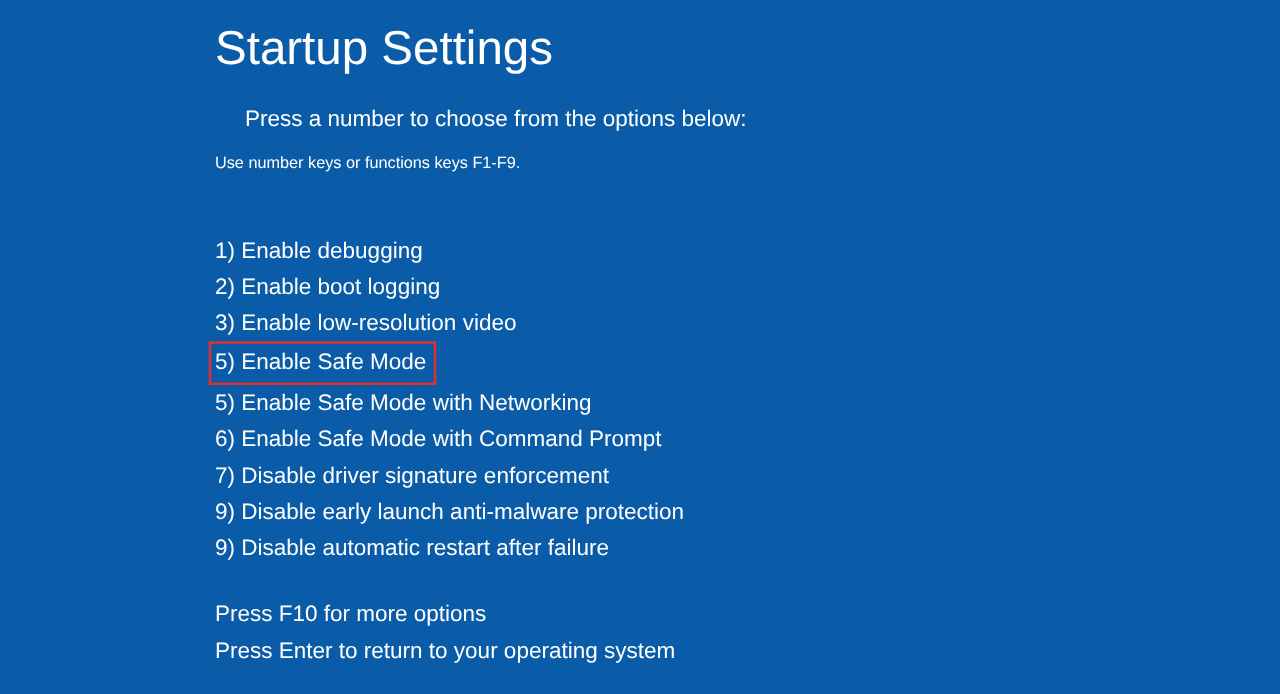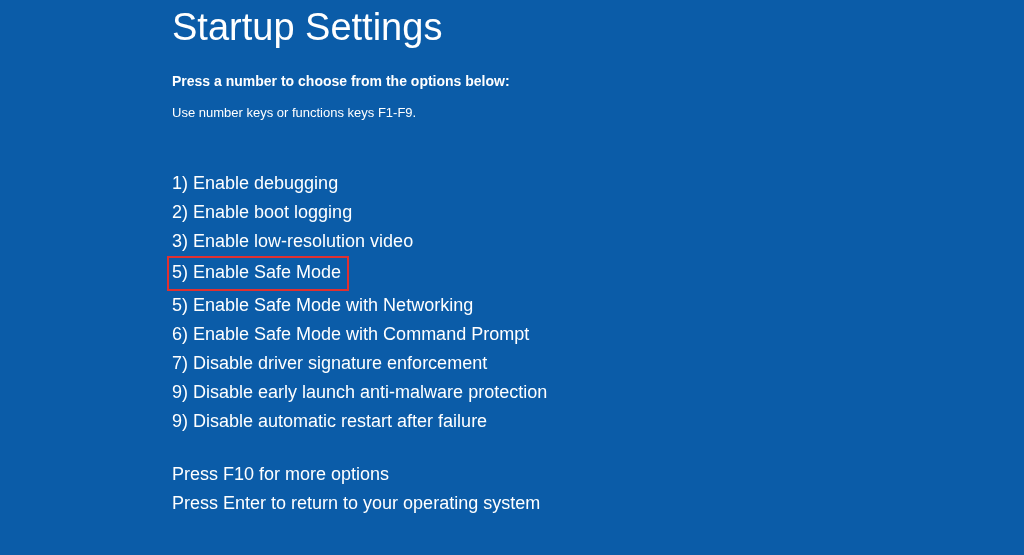--- a/index.html
+++ b/index.html
@@ -9,32 +9,33 @@
     }
     body {
       width: 1024px;
       height: 555px;
       background-color: #0b5ca8;
       font-family: 'Segoe UI Light', 'Segoe UI', Tahoma, sans-serif;
       color: #ffffff;
       overflow: hidden;
     }
     .container {
-      padding-top: 6px;
+      padding-top: 18px;
       padding-left: 172px;
     }
     .title {
       font-size: 38px;
       font-weight: 300;
       margin-bottom: 24px;
     }
     .instruction {
-      font-size: 14px;
-      font-weight: 700;
+      font-size: 18px;
+      font-weight: 400;
       margin-bottom: 16px;
+      margin-left: 24px;
     }
     .hint {
       font-size: 13px;
       font-weight: 300;
       margin-bottom: 49px;
     }
     .options {
       margin-bottom: 24px;
     }
     .option {

